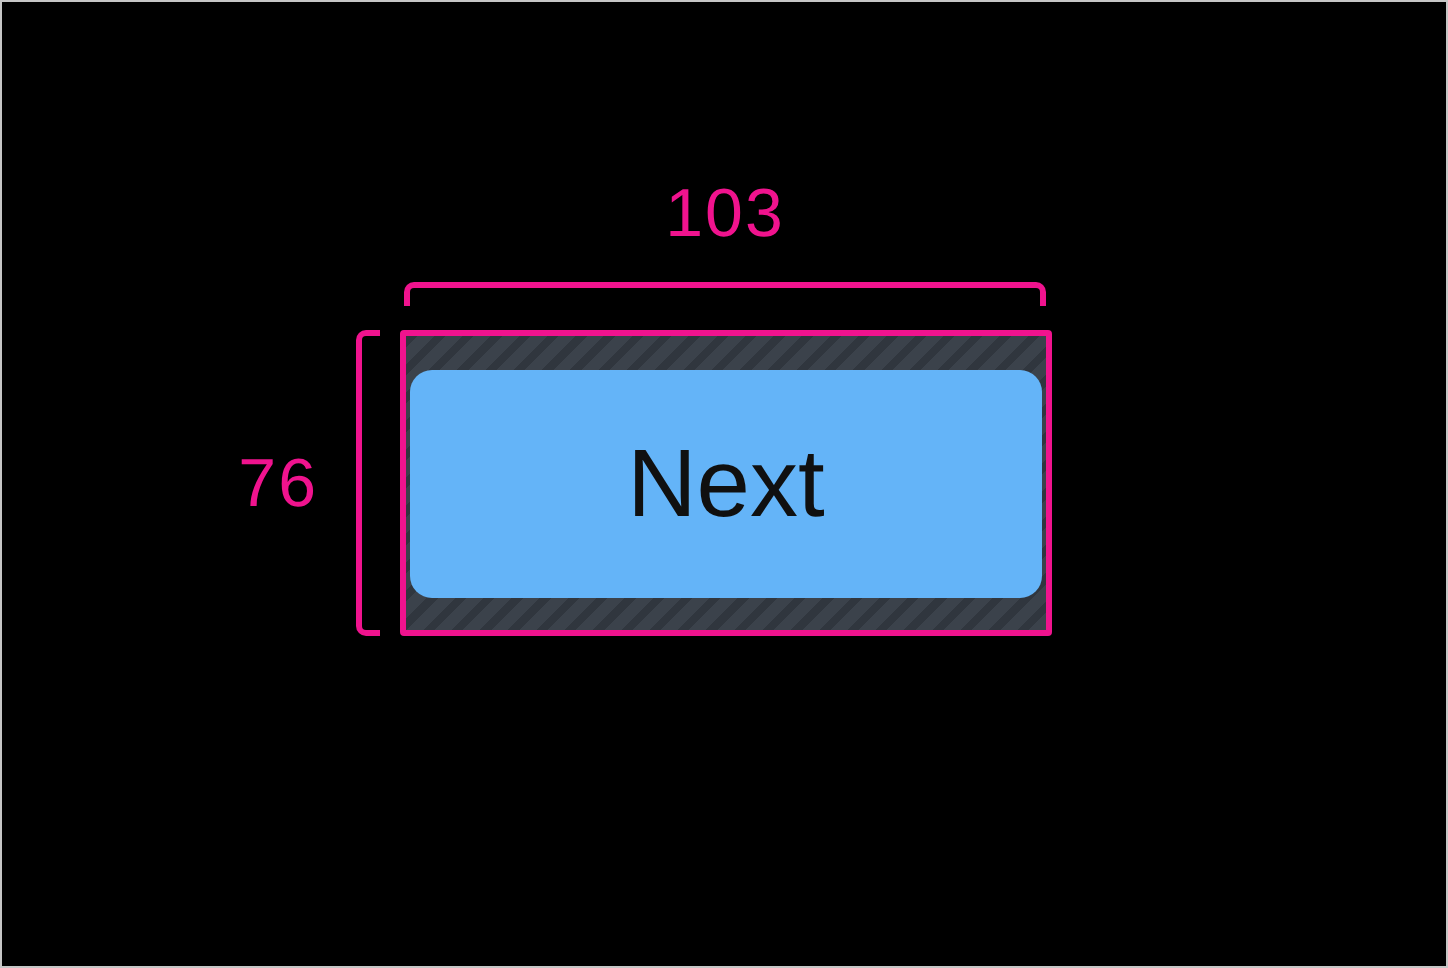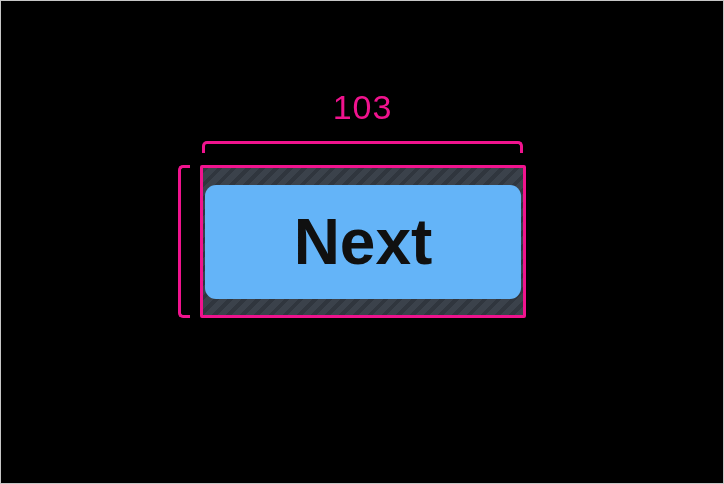--- a/index.html
+++ b/index.html
@@ -91,36 +91,37 @@
     position: absolute;
     left: 2px;
     right: 2px;
     top: 17px;
     bottom: 16px;
     background: var(--button-blue, #64b4f8);
     border-radius: 11px;
     display: flex;
     align-items: center;
     justify-content: center;
-    font-size: 64px;
-    font-weight: 700;
+    font-size: 48px;
+    font-weight: 400;
     color: var(--button-text, #101010);
     cursor: pointer;
     user-select: none;
   }
 </style>
 </head>
 <body>
 
 <div class="canvas">
 
   <div class="dim-label width">103</div>
 
   <div class="ruler-h"></div>
 
+  <div class="dim-label height">76</div>
 
   <div class="ruler-v"></div>
 
   <div class="touch-target">
     <div class="next-button">Next</div>
   </div>
 
 </div>
 
 </body></html>

